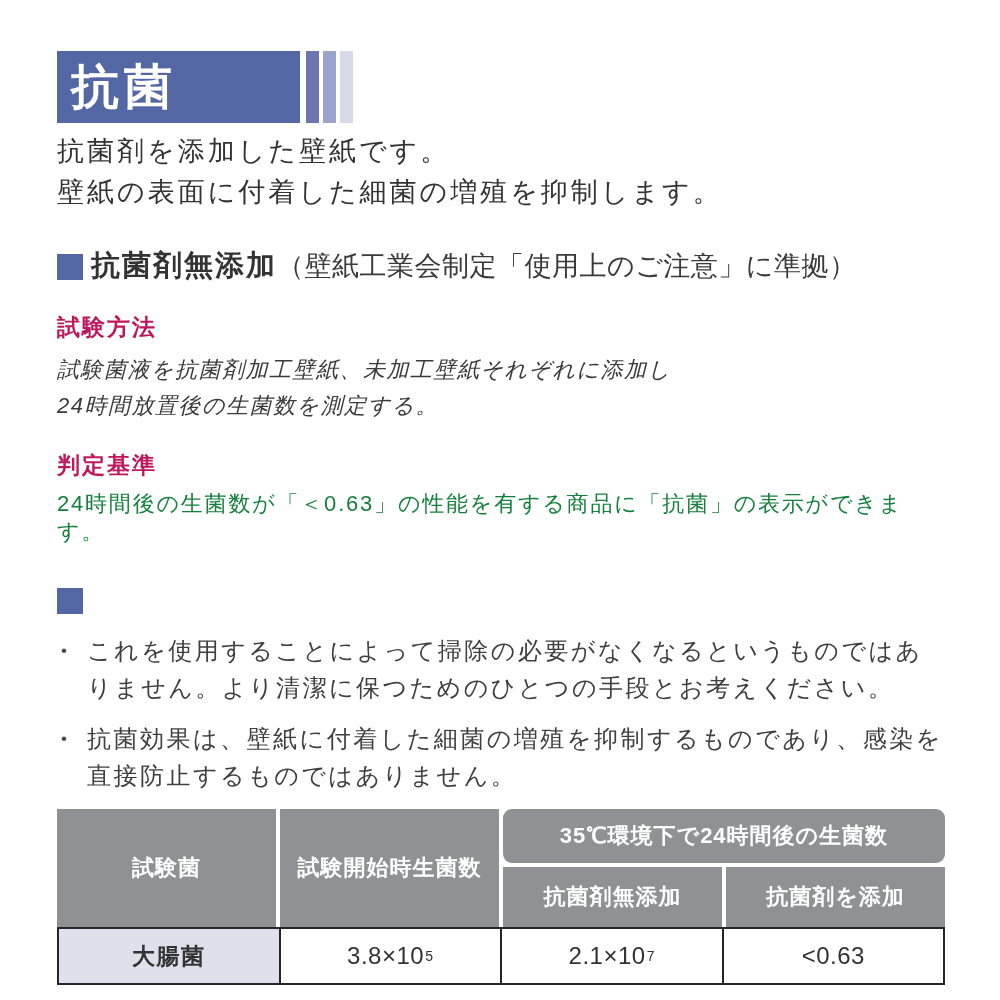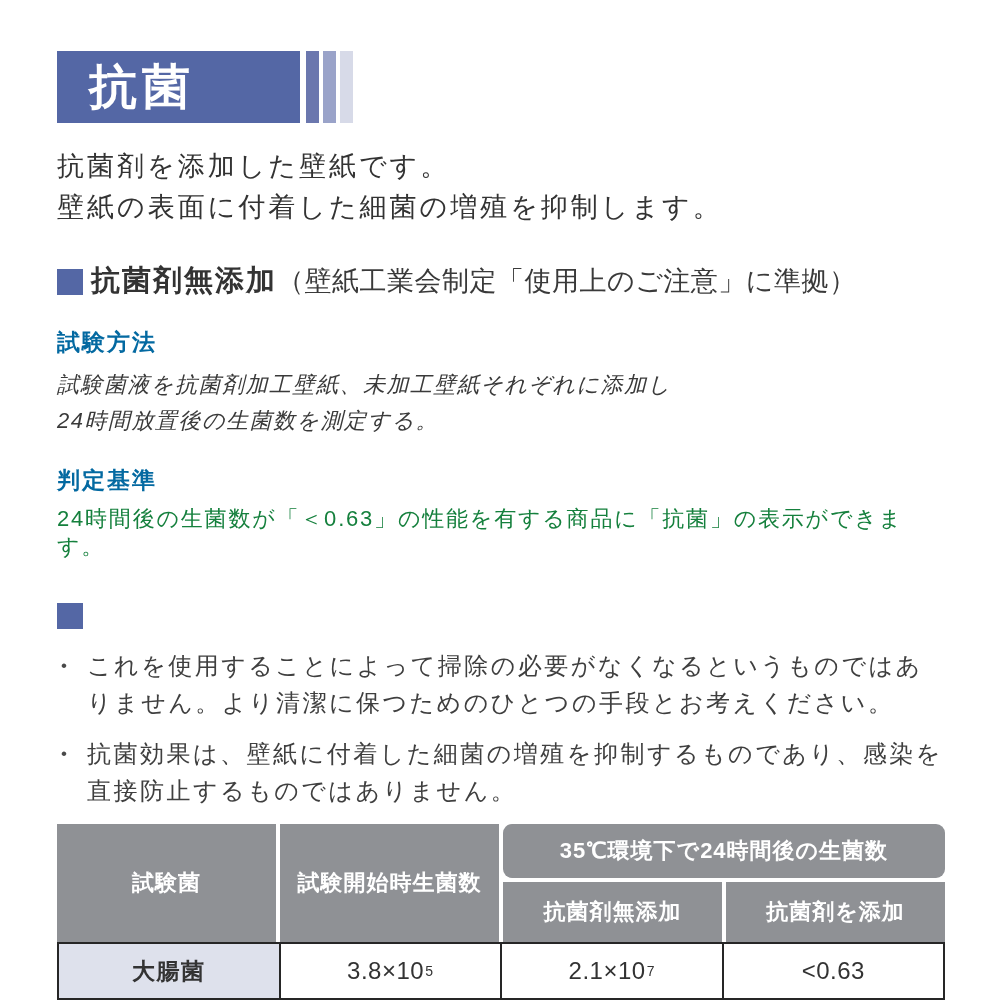--- a/index.html
+++ b/index.html
@@ -10,43 +10,43 @@
     font-family: "Liberation Sans", sans-serif;
     overflow: hidden;
   }
   .page { padding: 51px 55px 0 57px; }
 
   
   .banner-row { display: flex; align-items: stretch; height: 72px; }
   .banner {
     width: 243px; background: #5467a5; color: #ffffff;
     display: flex; align-items: center;
-    padding-left: 32px;
+    padding-left: 14px;
     font-size: 48px; font-weight: bold; letter-spacing: 5px;
   }
   .stripes { display: flex; gap: 4px; margin-left: 6px; }
   .stripe { width: 13px; height: 100%; }
   .stripe-1 { background: #6b77ae; }
   .stripe-2 { background: #9aa3c9; }
   .stripe-3 { background: #d7dae8; }
 
   
-  .intro { margin-top: 23px; font-size: 27px; line-height: 41px; letter-spacing: 3px; color: #333; }
+  .intro { margin-top: 8px; font-size: 27px; line-height: 41px; letter-spacing: 3px; color: #333; }
 
   
   .sec-heading { display: flex; align-items: center; margin-top: 33px; }
   .sq {
     width: 26px; height: 26px; background: #5467a5;
     flex: 0 0 auto; margin-right: 8px; margin-top: 2px;
   }
   .sec-heading .ttl { font-size: 29px; font-weight: bold; letter-spacing: 2px; color: #333; }
   .sec-heading .ttl-note { font-size: 27px; font-weight: normal; letter-spacing: 0.5px; color: #3a3a3a; }
 
   
-  .sub-label { margin-top: 26px; font-size: 23px; font-weight: bold; letter-spacing: 2px; color: #0369a1; }
+  .sub-label { margin-top: 26px; font-size: 23px; font-weight: bold; letter-spacing: 2px; color: #be185d; }
   .body-text { margin-top: 9px; font-size: 22px; line-height: 36px; letter-spacing: 1.5px; color: #3a3a3a; font-style: italic; }
   .criteria-text { margin-top: 9px; font-size: 22px; line-height: 28px; letter-spacing: 1.8px; color: #15803d; }
 
   .caution-heading { margin-top: 40px; }
 
   
   .notes { margin-top: 18px; }
   .note { display: flex; margin-top: 14px; font-size: 24px; line-height: 37px; letter-spacing: 2.5px; color: #3f3f3f; }
   .note-marker {
     flex: 0 0 auto; width: 30px; text-align: left; padding-left: 4px;

